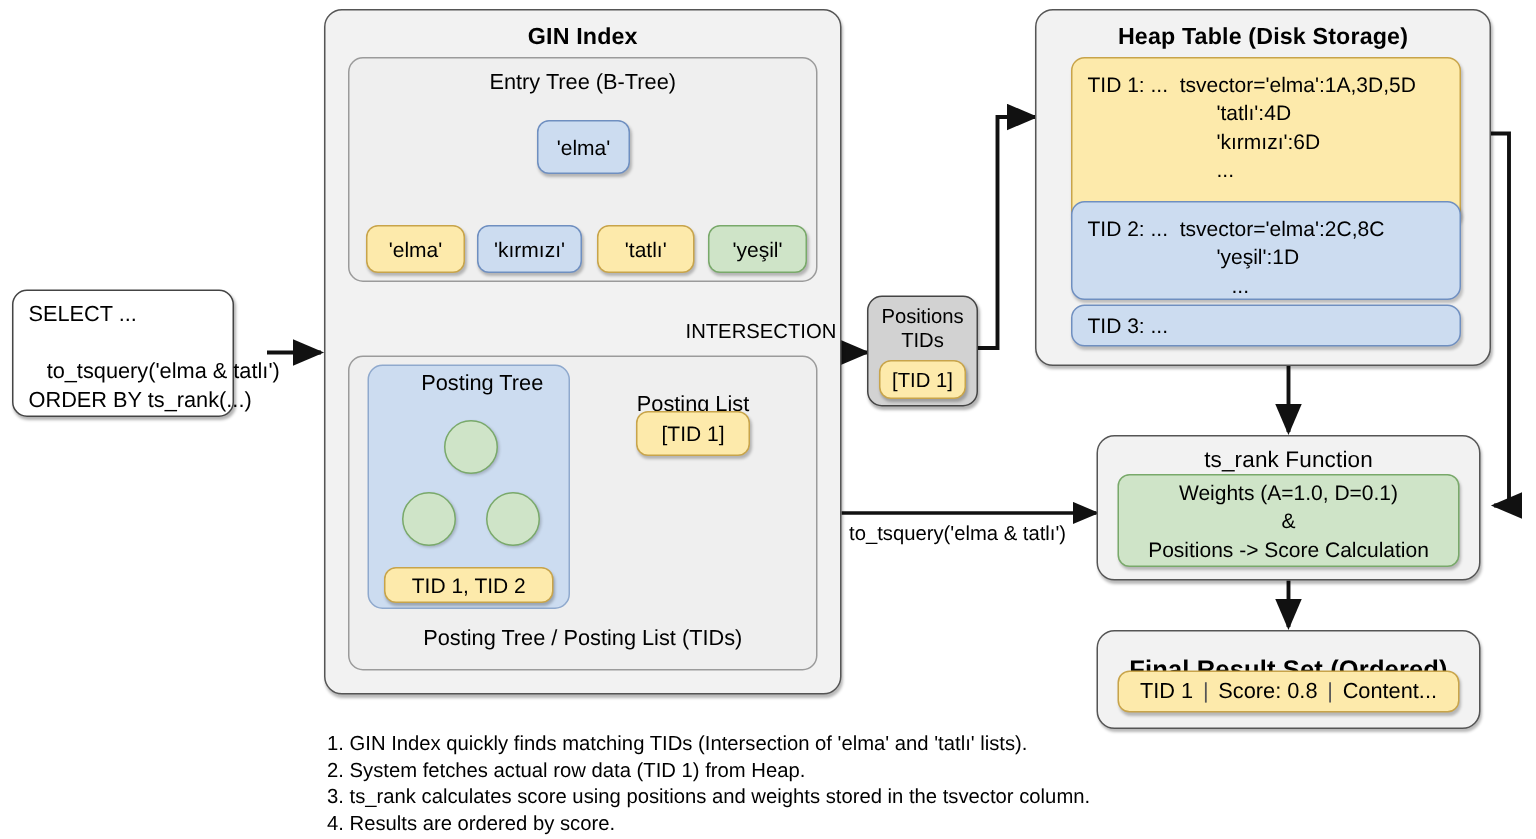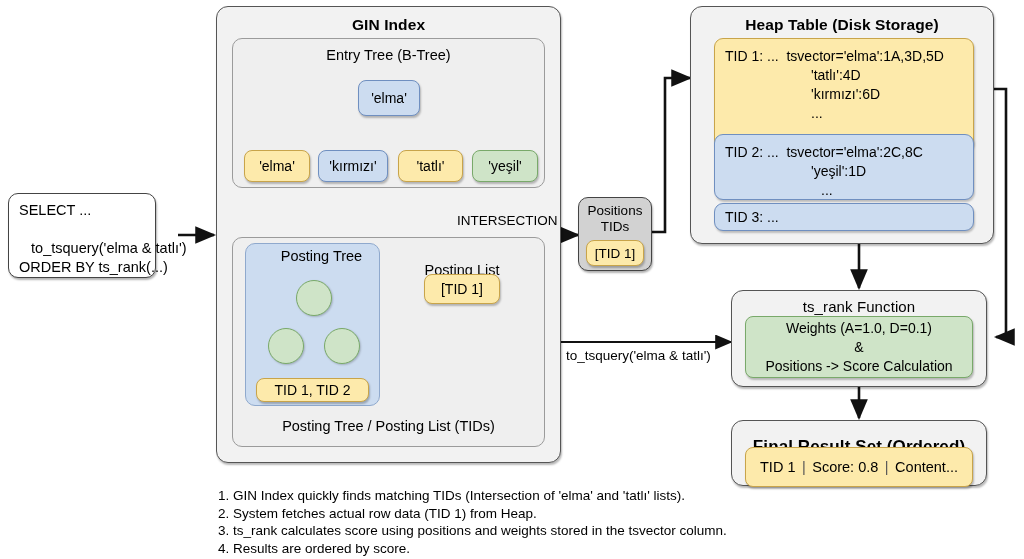--- a/index.html
+++ b/index.html
@@ -194,21 +194,21 @@
   </div>
   <div class="box green multiline" style="left:745px;top:316px;width:228px;height:62px;">
     <span>Weights (A=1.0, D=0.1)</span>
     <span>&amp;</span>
     <span>Positions -&gt; Score Calculation</span>
   </div>
 
   <div class="node panel" style="left:731px;top:420px;width:256px;height:66px;">
     <div class="panel-title" style="top:16px;font-weight:bold;font-size:17px;">Final Result Set (Ordered)</div>
   </div>
-  <div class="box yellow result-inner" style="left:745px;top:447px;width:228px;height:40px;">
+  <div class="box yellow result-inner" style="left:745px;top:447px;width:228px;height:28px;">
     <span>TID 1</span>
     <span class="sep">|</span>
     <span>Score: 0.8</span>
     <span class="sep">|</span>
     <span>Content...</span>
   </div>
 
   <div class="notes">
     <div>1. GIN Index quickly finds matching TIDs (Intersection of 'elma' and 'tatlı' lists).</div>
     <div>2. System fetches actual row data (TID 1) from Heap.</div>

